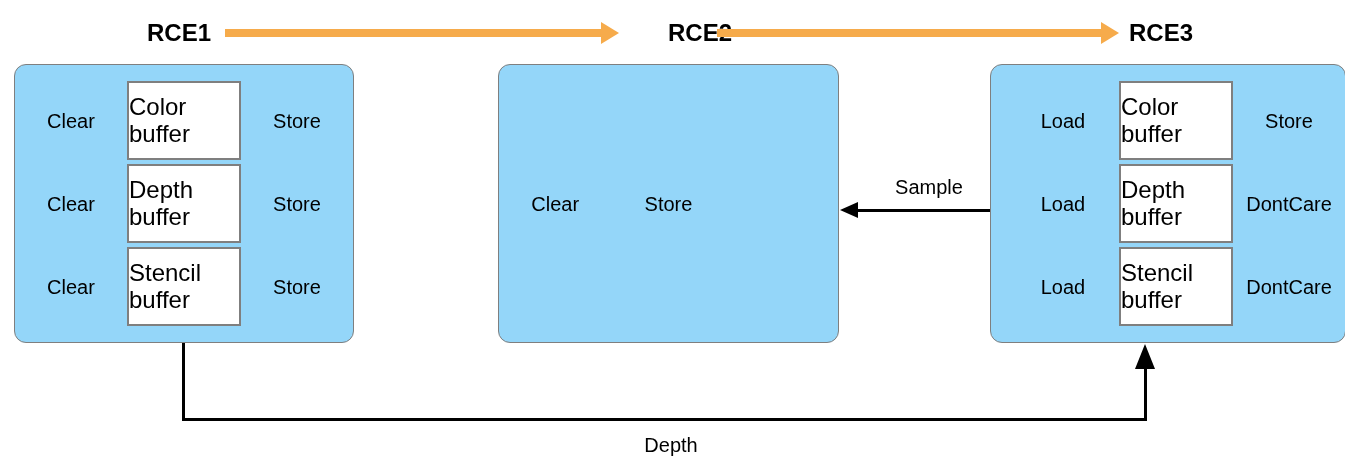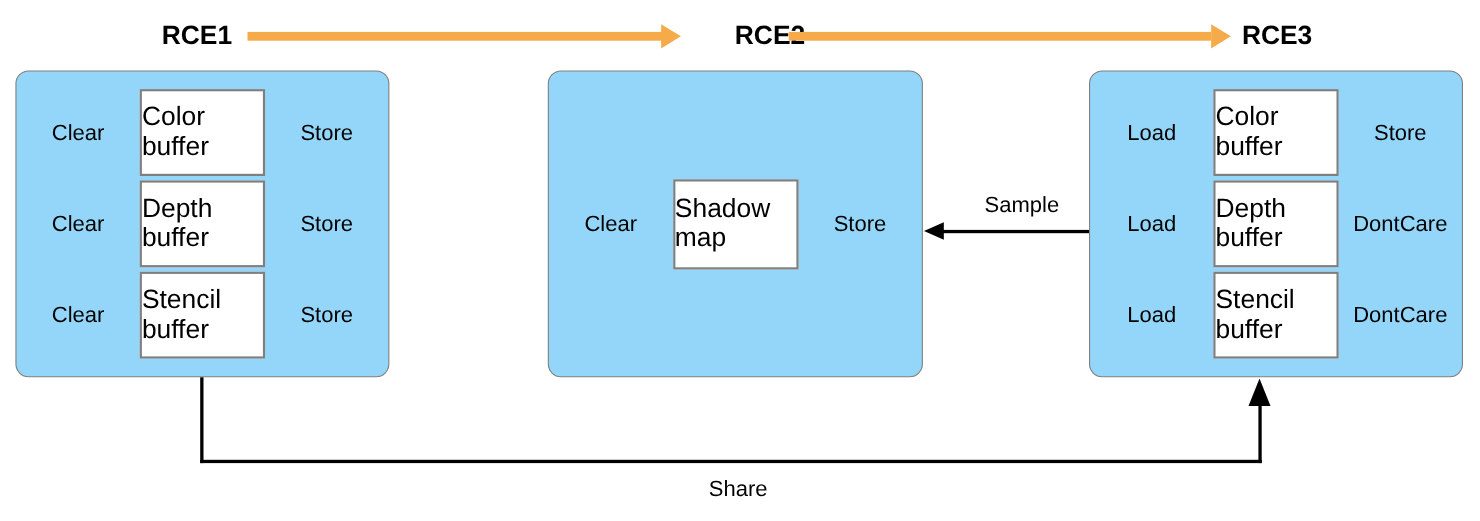--- a/index.html
+++ b/index.html
@@ -110,26 +110,25 @@
     <div class="pass-row">
       <div class="action-cell">Clear</div>
       <div class="buffer-box">Stencil buffer</div>
       <div class="action-cell">Store</div>
     </div>
   </div>
 
   <div class="panel" style="left:498px;width:339px;">
     <div class="pass-row tall">
       <div class="action-cell">Clear</div>
-      <div class="buffer-box">Shadow map</div>
       <div class="action-cell">Store</div>
     </div>
   </div>
 
-  <div class="panel" style="left:990px;width:338px;">
+  <div class="panel" style="left:990px;width:338px;padding-left:16px;">
     <div class="pass-row">
       <div class="action-cell">Load</div>
       <div class="buffer-box">Color buffer</div>
       <div class="action-cell">Store</div>
     </div>
     <div class="pass-row">
       <div class="action-cell">Load</div>
       <div class="buffer-box">Depth buffer</div>
       <div class="action-cell">DontCare</div>
     </div>
@@ -144,16 +143,16 @@
     <div class="conn-label" style="left:929px;top:174px;">Sample</div>
     <div class="line" style="left:857px;top:209px;width:133px;height:3px;"></div>
     <div class="head-left" style="left:840px;top:202px;"></div>
   </div>
 
   <div>
     <div class="line" style="left:182px;top:343px;width:3px;height:78px;"></div>
     <div class="line" style="left:182px;top:418px;width:965px;height:3px;"></div>
     <div class="line" style="left:1144px;top:367px;width:3px;height:54px;"></div>
     <div class="head-up" style="left:1135px;top:344px;"></div>
-    <div class="conn-label" style="left:671px;top:432px;">Share</div>
+    <div class="conn-label" style="left:671px;top:432px;">Depth</div>
   </div>
 
 </div>
 
 </body></html>

